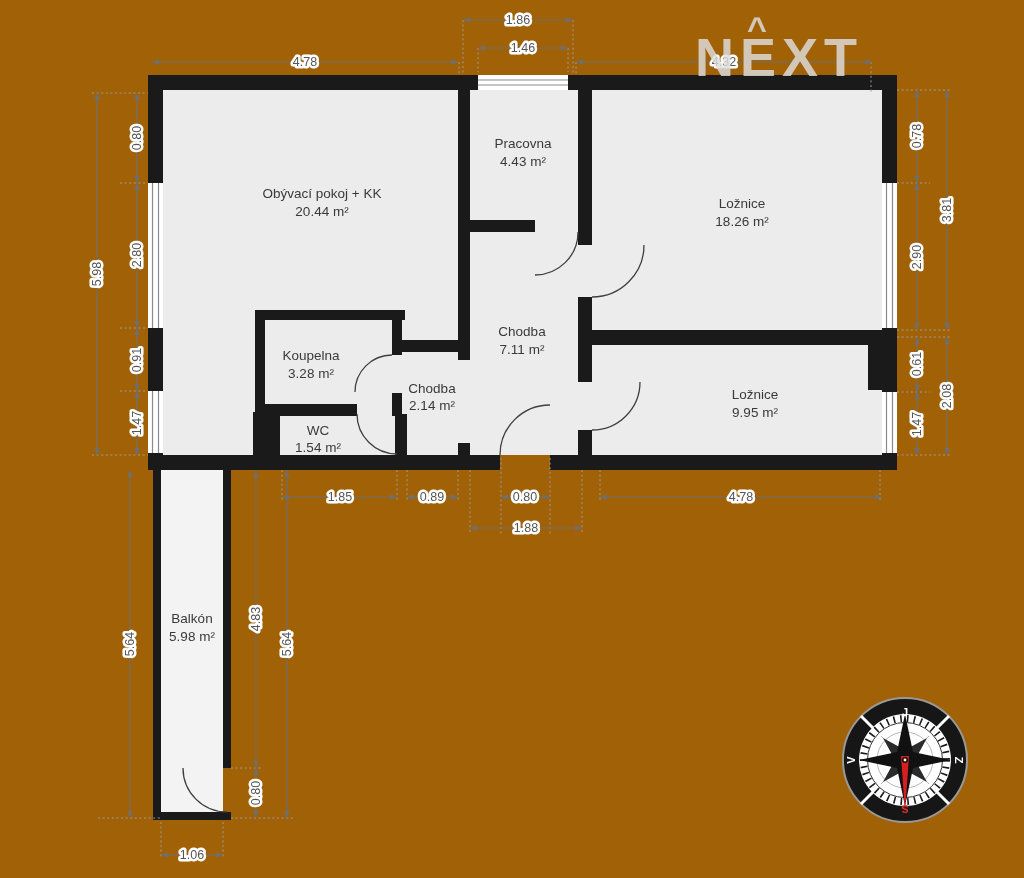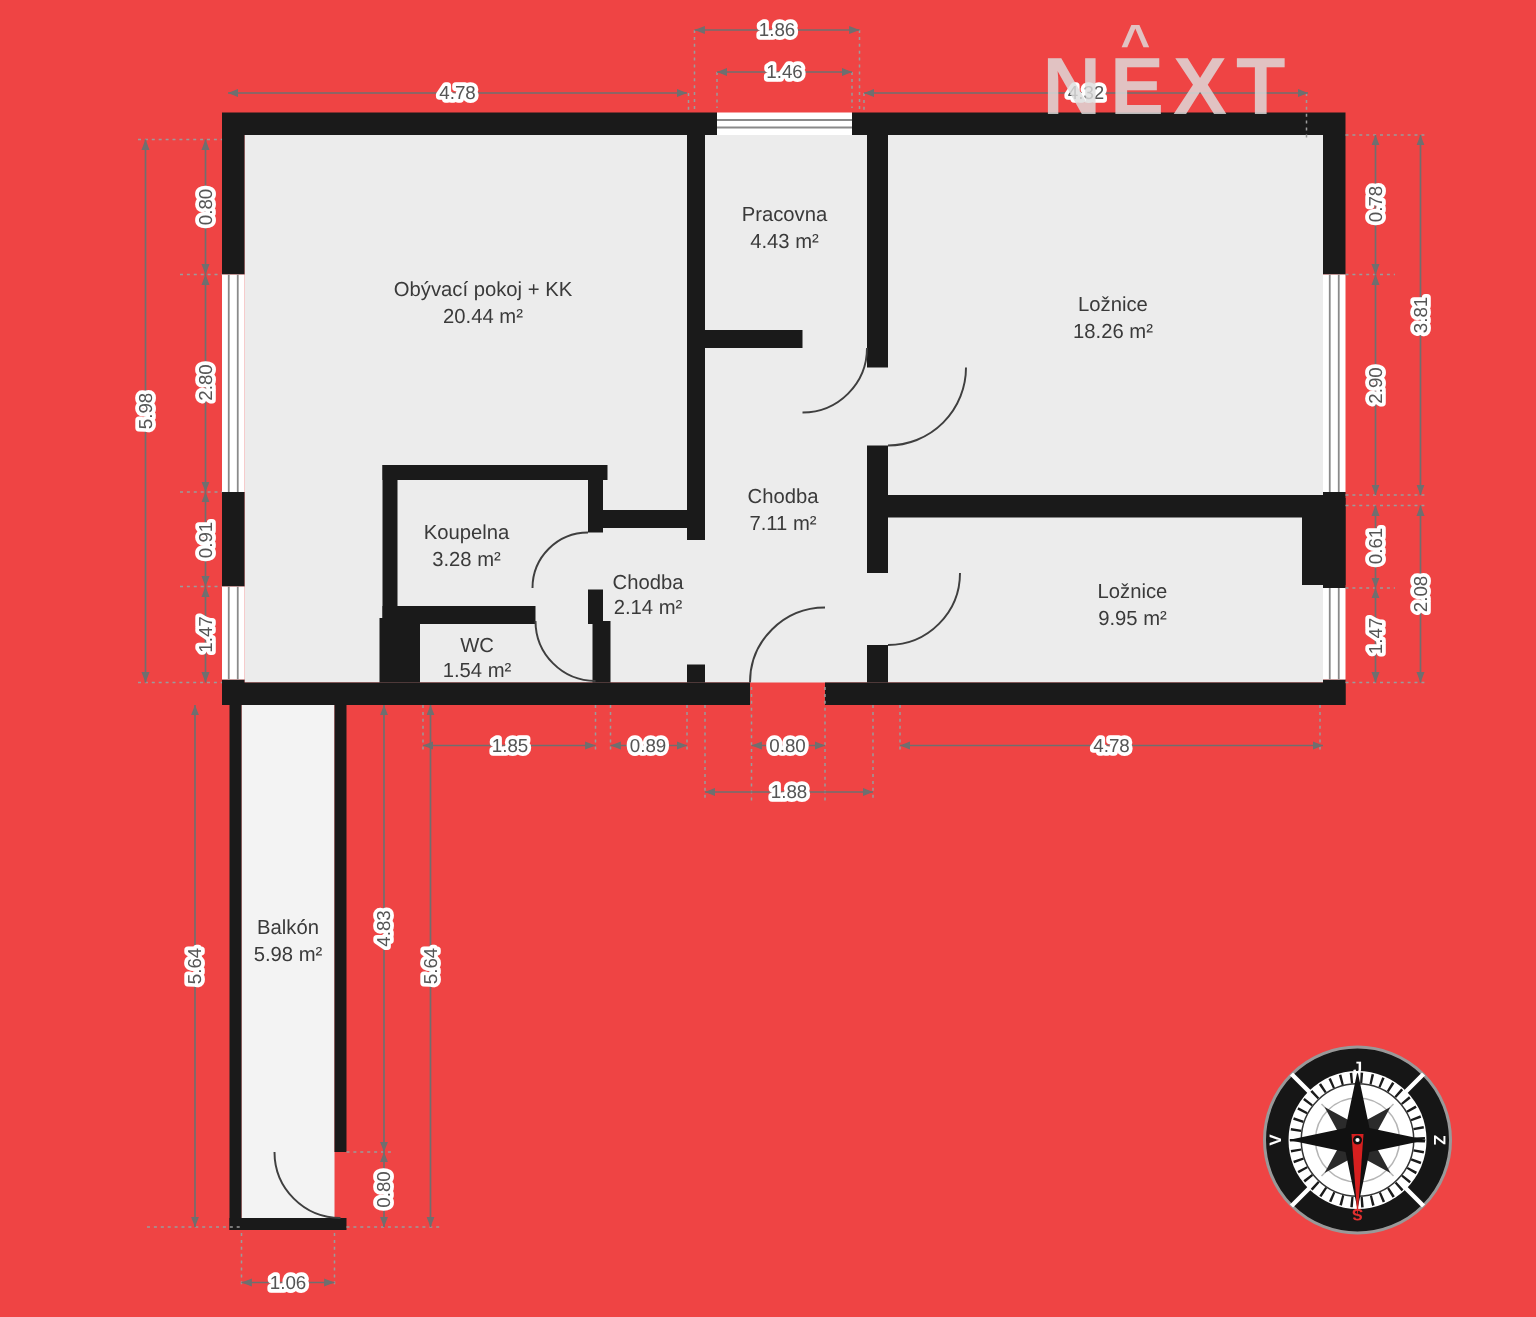--- a/index.html
+++ b/index.html
@@ -1,16 +1,16 @@
 <!DOCTYPE html>
 <html><head>
 <meta charset="utf-8">
 <style>
   html,body{margin:0;padding:0;background:#ffffff;}
-  .canvas{width:1024px;height:878px;position:relative;background:#ef4444;overflow:hidden;}
+  .canvas{width:1024px;height:878px;position:relative;background:#a16207;overflow:hidden;}
   svg{display:block;}
   .wall{fill:#1a1a1a;}
   .roomfill{fill:#ececec;}
   .balconyfill{fill:#f3f3f3;}
   .winbox{fill:#ffffff;}
   .win{stroke:#8a8a8a;stroke-width:1.2;}
   .door{stroke:#3f3f3f;stroke-width:1.3;fill:none;}
   .dim{stroke:#6f6f6f;stroke-width:1.1;fill:none;}
   .ext{stroke:#9b9b9b;stroke-width:1;stroke-dasharray:2 2.6;fill:none;}
   .dtxt{font:12.5px "Liberation Sans",sans-serif;fill:#555;paint-order:stroke;stroke:#fff;stroke-width:5px;

